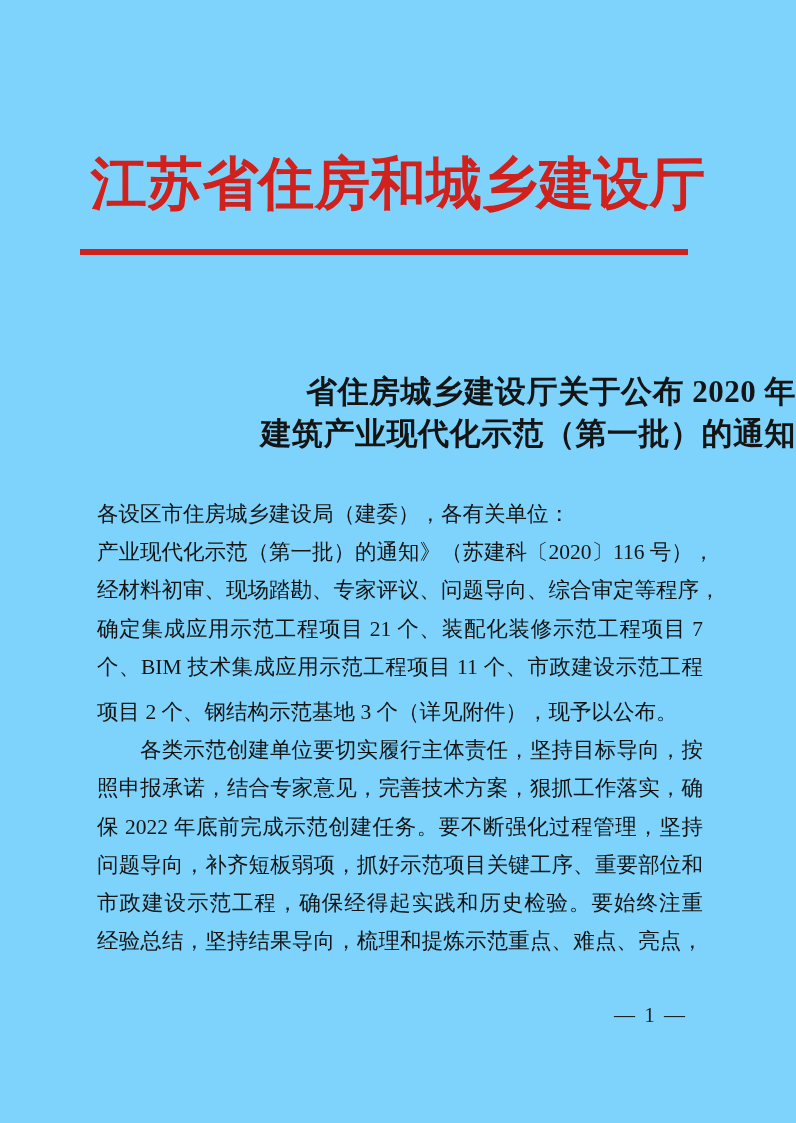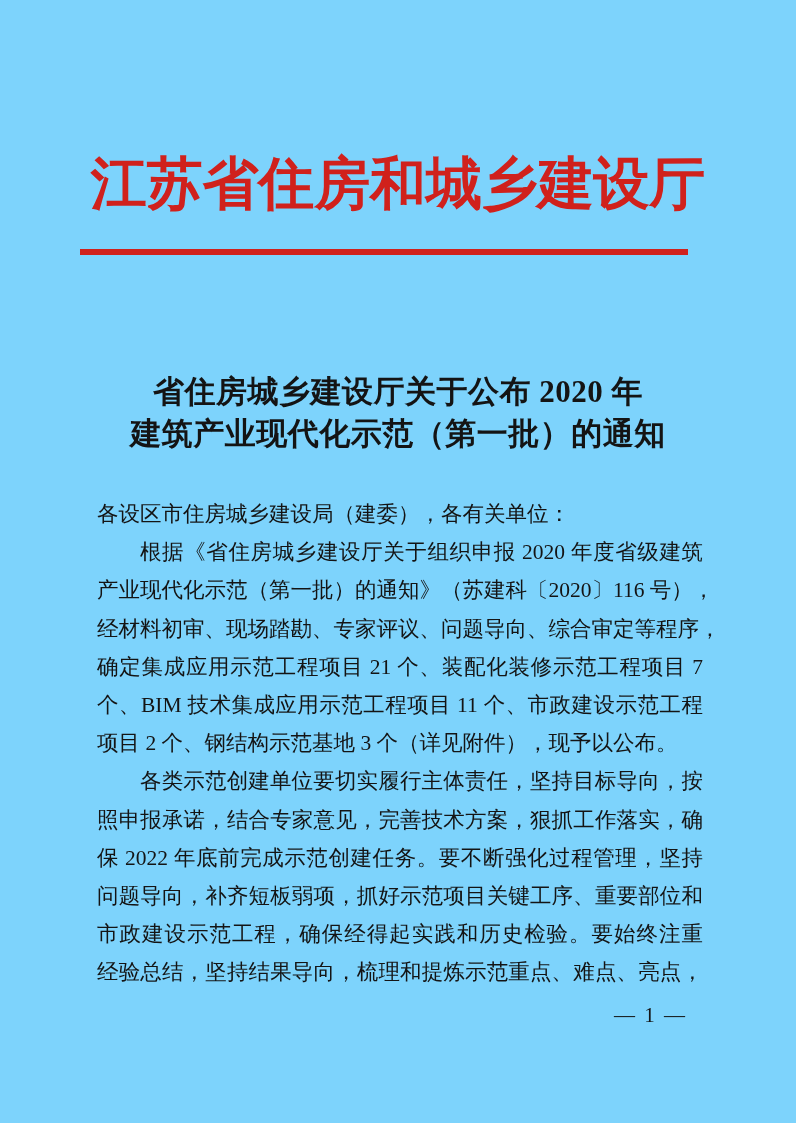--- a/index.html
+++ b/index.html
@@ -45,21 +45,21 @@
     right: 99px;
     font-size: 22px;
     letter-spacing: 2px;
     white-space: nowrap;
   }
   .doc-title {
     position: absolute;
     top: 371px;
     left: 0;
     width: 100%;
-    text-align: center;
+    text-align: right;
     font-size: 31px;
     font-weight: 700;
     line-height: 42px;
     letter-spacing: 0.5px;
   }
   .body-text {
     position: absolute;
     top: 495px;
     left: 97px;
     width: 606px;
@@ -70,20 +70,21 @@
     text-align: justify;
     text-align-last: justify;
     white-space: nowrap;
   }
   .bline.indent {
     text-indent: 2em;
   }
   .bline.para-end {
     text-align: left;
     text-align-last: left;
+    margin-top: 7px;
   }
   .salutation {
     text-align: right;
     text-align-last: left;
     white-space: nowrap;
   }
   .page-footer {
     position: absolute;
     top: 1003px;
     right: 109px;
@@ -103,21 +104,20 @@
 
 
   <div class="doc-title">
     <div>省住房城乡建设厅关于公布 2020 年</div>
     <div>建筑产业现代化示范（第一批）的通知</div>
   </div>
 
   <div class="body-text">
     <div class="salutation">各设区市住房城乡建设局（建委），各有关单位：</div>
 
-    <div class="bline indent">根据《省住房城乡建设厅关于组织申报 2020 年度省级建筑</div>
     <div class="bline">产业现代化示范（第一批）的通知》（苏建科〔2020〕116 号），</div>
     <div class="bline">经材料初审、现场踏勘、专家评议、问题导向、综合审定等程序，</div>
     <div class="bline">确定集成应用示范工程项目 21 个、装配化装修示范工程项目 7</div>
     <div class="bline">个、BIM 技术集成应用示范工程项目 11 个、市政建设示范工程</div>
     <div class="bline para-end">项目 2 个、钢结构示范基地 3 个（详见附件），现予以公布。</div>
 
     <div class="bline indent">各类示范创建单位要切实履行主体责任，坚持目标导向，按</div>
     <div class="bline">照申报承诺，结合专家意见，完善技术方案，狠抓工作落实，确</div>
     <div class="bline">保 2022 年底前完成示范创建任务。要不断强化过程管理，坚持</div>
     <div class="bline">问题导向，补齐短板弱项，抓好示范项目关键工序、重要部位和</div>

